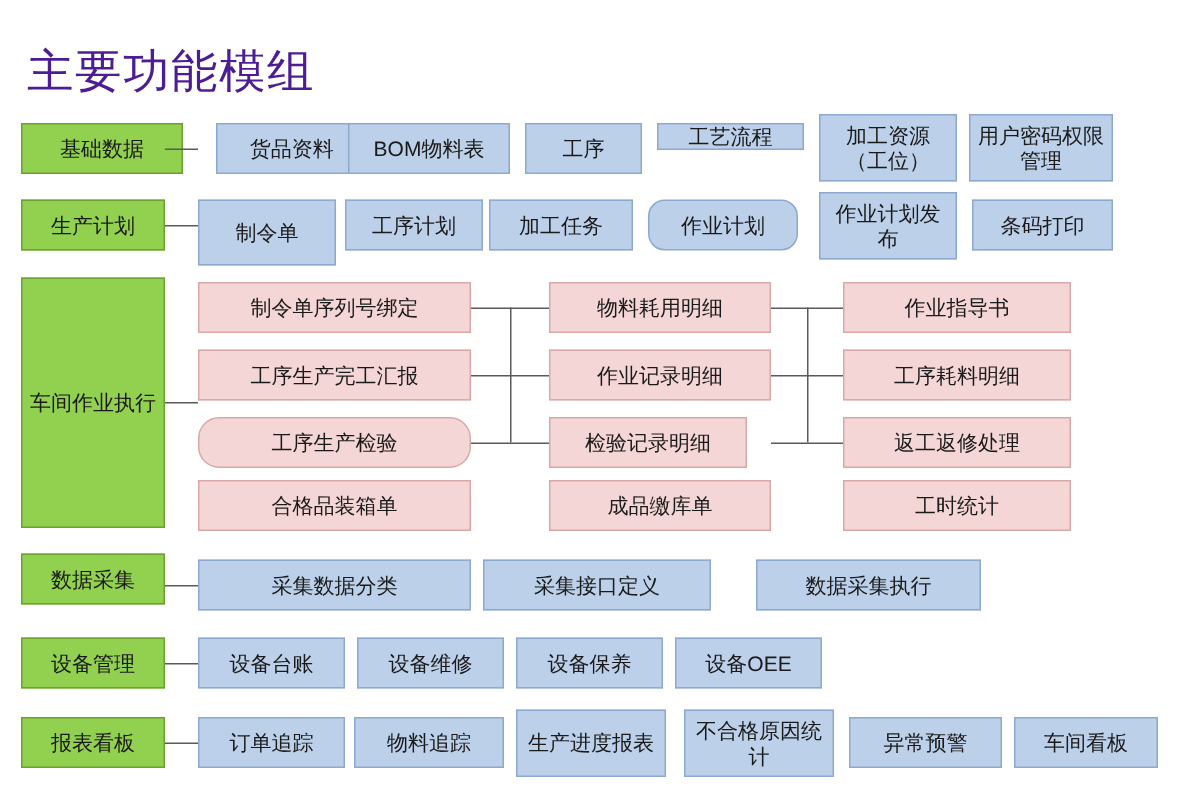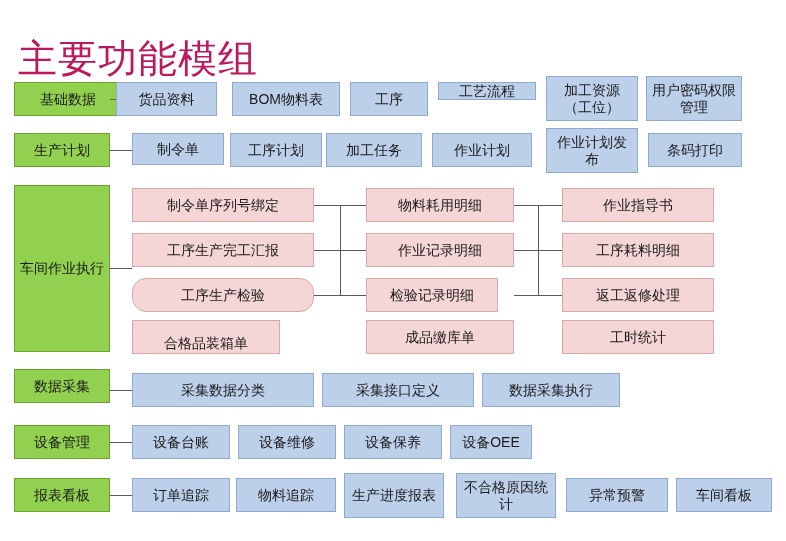--- a/index.html
+++ b/index.html
@@ -10,22 +10,22 @@
     width: 786px;
     height: 541px;
     background: #ffffff;
     font-family: "Liberation Sans", "DejaVu Sans", sans-serif;
     overflow: hidden;
   }
   #page-title {
     position: absolute;
     left: 18px;
     top: 6px;
-    font-size: 39px;
-    color: #be185d;
+    font-size: 31px;
+    color: #4c1d95;
     font-weight: normal;
     letter-spacing: 1px;
   }
   .diagram {
     position: absolute;
     left: 0;
     top: 0;
     width: 786px;
     height: 541px;
   }
@@ -65,21 +65,21 @@
 <body>
 
 <h1 id="page-title">主要功能模组</h1>
 
 <div class="diagram">
 
   <div class="node cat" style="left:14px; top:82px; width:108px; height:34px; position:absolute;">
     <span>基础数据</span>
   </div>
   <div class="connector h-line" style="left:110px; top:99px; width:22px;"></div>
-  <div class="node blue" style="left:116px; top:82px; width:101px; height:34px; position:absolute;">
+  <div class="node blue" style="left:144px; top:82px; width:101px; height:34px; position:absolute;">
     <span>货品资料</span>
   </div>
   <div class="node blue" style="left:232px; top:82px; width:108px; height:34px; position:absolute;">
     <span>BOM物料表</span>
   </div>
   <div class="node blue" style="left:350px; top:82px; width:78px; height:34px; position:absolute;">
     <span>工序</span>
   </div>
   <div class="node blue" style="left:438px; top:82px; width:98px; height:18px; position:absolute;">
     <span>工艺流程</span>
@@ -88,30 +88,30 @@
     <span>加工资源（工位）</span>
   </div>
   <div class="node blue" style="left:646px; top:76px; width:96px; height:45px; position:absolute;">
     <span>用户密码权限管理</span>
   </div>
 
   <div class="node cat" style="left:14px; top:133px; width:96px; height:34px; position:absolute;">
     <span>生产计划</span>
   </div>
   <div class="connector h-line" style="left:110px; top:150px; width:22px;"></div>
-  <div class="node blue" style="left:132px; top:133px; width:92px; height:32px; position:absolute;">
+  <div class="node blue" style="left:132px; top:133px; width:92px; height:44px; position:absolute;">
     <span>制令单</span>
   </div>
   <div class="node blue" style="left:230px; top:133px; width:92px; height:34px; position:absolute;">
     <span>工序计划</span>
   </div>
   <div class="node blue" style="left:326px; top:133px; width:96px; height:34px; position:absolute;">
     <span>加工任务</span>
   </div>
-  <div class="node blue" style="left:432px; top:133px; width:100px; height:34px; position:absolute;">
+  <div class="node blue" style="left:432px; top:133px; width:100px; height:34px; position:absolute;border-radius:11px;">
     <span>作业计划</span>
   </div>
   <div class="node blue" style="left:546px; top:128px; width:92px; height:45px; position:absolute;">
     <span>作业计划发布</span>
   </div>
   <div class="node blue" style="left:648px; top:133px; width:94px; height:34px; position:absolute;">
     <span>条码打印</span>
   </div>
 
   <div class="node cat" style="left:14px; top:185px; width:96px; height:167px; position:absolute;">
@@ -148,21 +148,21 @@
   </div>
   <div class="connector h-line" style="left:314px; top:295px; width:52px;"></div>
   <div class="node pink" style="left:366px; top:278px; width:132px; height:34px; position:absolute;">
     <span>检验记录明细</span>
   </div>
   <div class="connector h-line" style="left:514px; top:295px; width:48px;"></div>
   <div class="node pink" style="left:562px; top:278px; width:152px; height:34px; position:absolute;">
     <span>返工返修处理</span>
   </div>
 
-  <div class="node pink" style="left:132px; top:320px; width:148px; height:34px; position:absolute;align-items:flex-end;">
+  <div class="node pink" style="left:132px; top:320px; width:182px; height:34px; position:absolute;">
     <span>合格品装箱单</span>
   </div>
   <div class="node pink" style="left:366px; top:320px; width:148px; height:34px; position:absolute;">
     <span>成品缴库单</span>
   </div>
   <div class="node pink" style="left:562px; top:320px; width:152px; height:34px; position:absolute;">
     <span>工时统计</span>
   </div>
 
   <div class="connector v-line" style="left:340px; top:205px; height:90px;"></div>
@@ -171,38 +171,38 @@
   <div class="node cat" style="left:14px; top:369px; width:96px; height:34px; position:absolute;">
     <span>数据采集</span>
   </div>
   <div class="connector h-line" style="left:110px; top:390px; width:22px;"></div>
   <div class="node blue" style="left:132px; top:373px; width:182px; height:34px; position:absolute;">
     <span>采集数据分类</span>
   </div>
   <div class="node blue" style="left:322px; top:373px; width:152px; height:34px; position:absolute;">
     <span>采集接口定义</span>
   </div>
-  <div class="node blue" style="left:482px; top:373px; width:138px; height:34px; position:absolute;text-align:right;">
+  <div class="node blue" style="left:504px; top:373px; width:150px; height:34px; position:absolute;text-align:right;">
     <span>数据采集执行</span>
   </div>
 
   <div class="node cat" style="left:14px; top:425px; width:96px; height:34px; position:absolute;">
     <span>设备管理</span>
   </div>
   <div class="connector h-line" style="left:110px; top:442px; width:22px;"></div>
   <div class="node blue" style="left:132px; top:425px; width:98px; height:34px; position:absolute;">
     <span>设备台账</span>
   </div>
   <div class="node blue" style="left:238px; top:425px; width:98px; height:34px; position:absolute;">
     <span>设备维修</span>
   </div>
   <div class="node blue" style="left:344px; top:425px; width:98px; height:34px; position:absolute;">
     <span>设备保养</span>
   </div>
-  <div class="node blue" style="left:450px; top:425px; width:82px; height:34px; position:absolute;">
+  <div class="node blue" style="left:450px; top:425px; width:98px; height:34px; position:absolute;">
     <span>设备OEE</span>
   </div>
 
   <div class="node cat" style="left:14px; top:478px; width:96px; height:34px; position:absolute;">
     <span>报表看板</span>
   </div>
   <div class="connector h-line" style="left:110px; top:495px; width:22px;"></div>
   <div class="node blue" style="left:132px; top:478px; width:98px; height:34px; position:absolute;">
     <span>订单追踪</span>
   </div>

